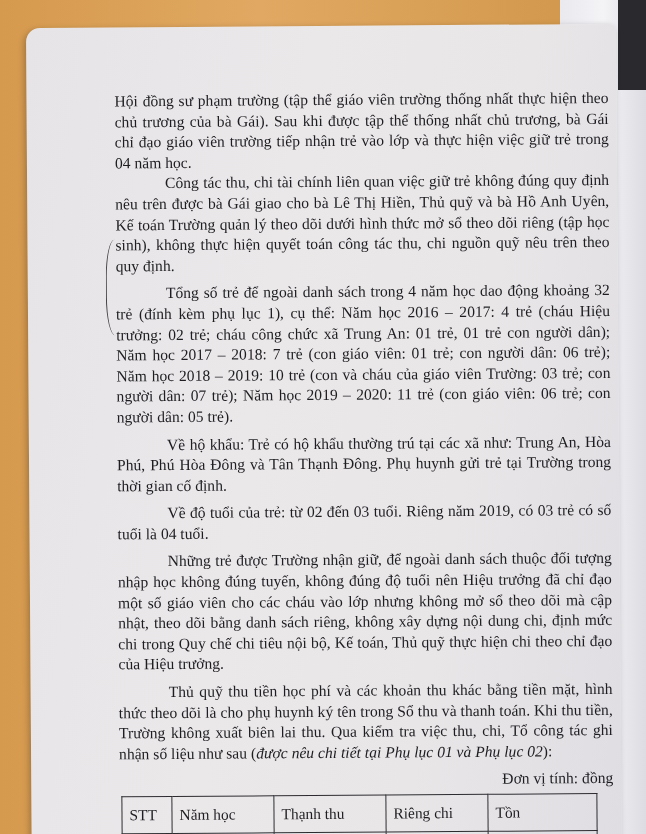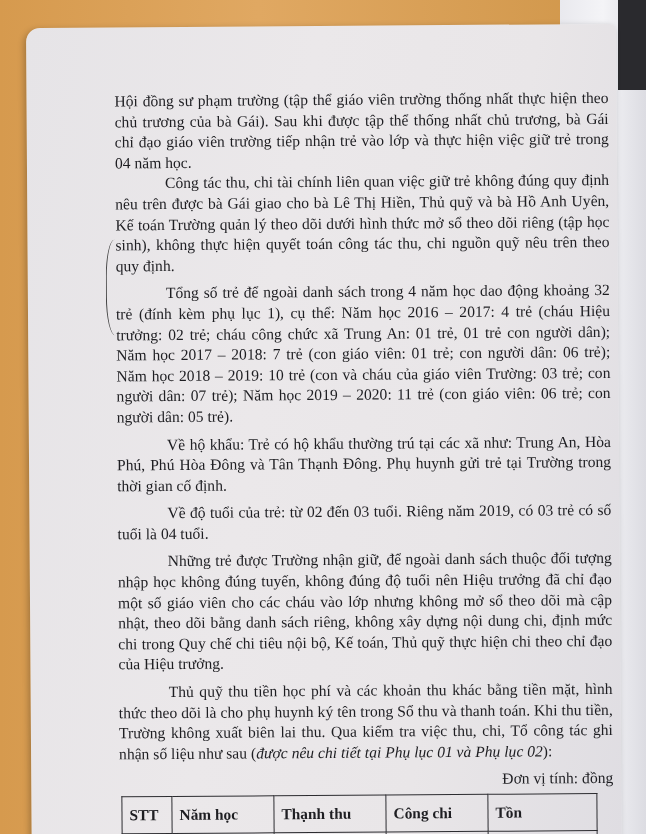--- a/index.html
+++ b/index.html
@@ -13,21 +13,21 @@
     background:linear-gradient(100deg,#e6e4e7 0%,#ebe8ea 40%,#e9e6e8 70%,#dfdde2 100%);
     border-radius:14px 6px 0 0;box-shadow:-2px 2px 6px rgba(0,0,0,.25);
     transform:rotate(-0.4deg);transform-origin:0 0;}
   .content{position:absolute;left:88px;top:64px;width:494px;font-size:15.6px;line-height:20.6px;}
   p{margin:0 0 7px 0;text-align:justify;}
   p.ind{text-indent:50px;}
   p.tight{margin-bottom:0;}
   .unit{text-align:right;margin:6px 0 4px 0;}
   table{border-collapse:collapse;width:476px;margin-left:2px;font-size:15.4px;}
   th,td{border:1.2px solid #2c2c30;padding:0 8px;height:31px;}
-  th{text-align:left;font-weight:bold;height:36px;padding-left:7px;}
+  th{text-align:left;font-weight:normal;height:36px;padding-left:7px;}
   td.c{text-align:center;} td.r{text-align:right;}
   .bracket{position:absolute;left:78px;top:212px;width:22px;height:96px;
     border-left:1.2px solid #444;border-radius:40% 0 0 40%;}
 </style>
 </head>
 <body>
 
 <div class="stack"></div>
 <div class="dark-edge"></div>
 
@@ -41,21 +41,21 @@
     <p class="ind">Về độ tuổi của trẻ: từ 02 đến 03 tuổi. Riêng năm 2019, có 03 trẻ có số tuổi là 04 tuổi.</p>
     <p class="ind">Những trẻ được Trường nhận giữ, để ngoài danh sách thuộc đối tượng nhập học không đúng tuyến, không đúng độ tuổi nên Hiệu trưởng đã chỉ đạo một số giáo viên cho các cháu vào lớp nhưng không mở sổ theo dõi mà cập nhật, theo dõi bằng danh sách riêng, không xây dựng nội dung chi, định mức chi trong Quy chế chi tiêu nội bộ, Kế toán, Thủ quỹ thực hiện chi theo chỉ đạo của Hiệu trưởng.</p>
     <p class="ind"><span>Thủ quỹ thu tiền học phí và các khoản thu khác bằng tiền mặt, hình thức theo dõi là cho phụ huynh ký tên trong Sổ thu và thanh toán. Khi thu tiền, Trường không xuất biên lai thu. Qua kiểm tra việc thu, chi, Tổ công tác ghi nhận số liệu như sau (</span><i>được nêu chi tiết tại Phụ lục 01 và Phụ lục 02</i><span>):</span></p>
     <div class="unit">Đơn vị tính: đồng</div>
     <table>
       <thead>
         <tr>
           <th style="width:34px">STT</th>
           <th style="width:86px">Năm học</th>
           <th style="width:96px">Thạnh thu</th>
-          <th style="width:86px">Công chi</th>
+          <th style="width:86px">Riêng chi</th>
           <th>Tồn</th>
         </tr>
       </thead>
       <tbody>
         <tr>
           <td class="c">1</td>
           <td class="c">2016 – 2017</td>
           <td class="r">20.371.000</td>
           <td class="r">20.410.000</td>
           <td class="r">(39.000)</td>

